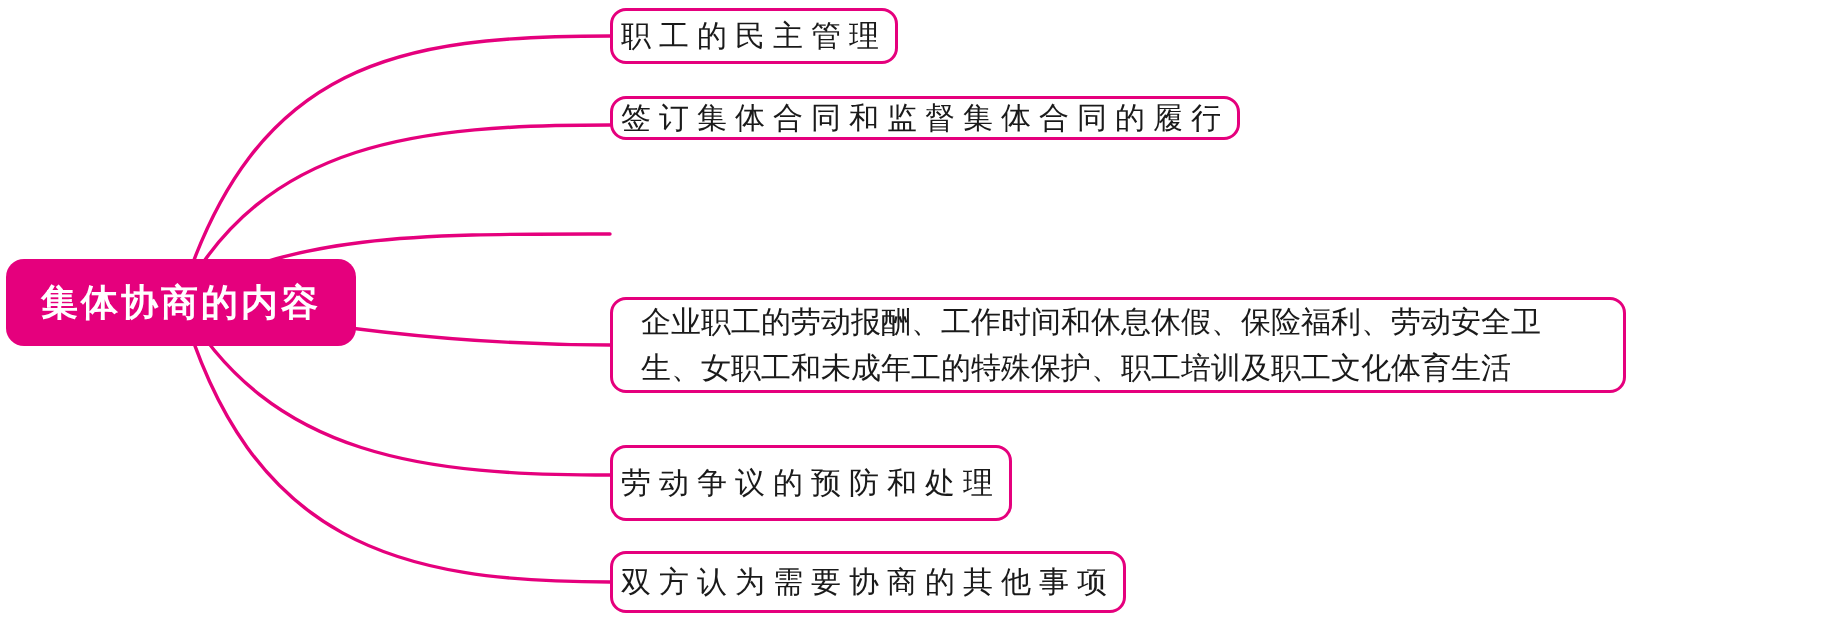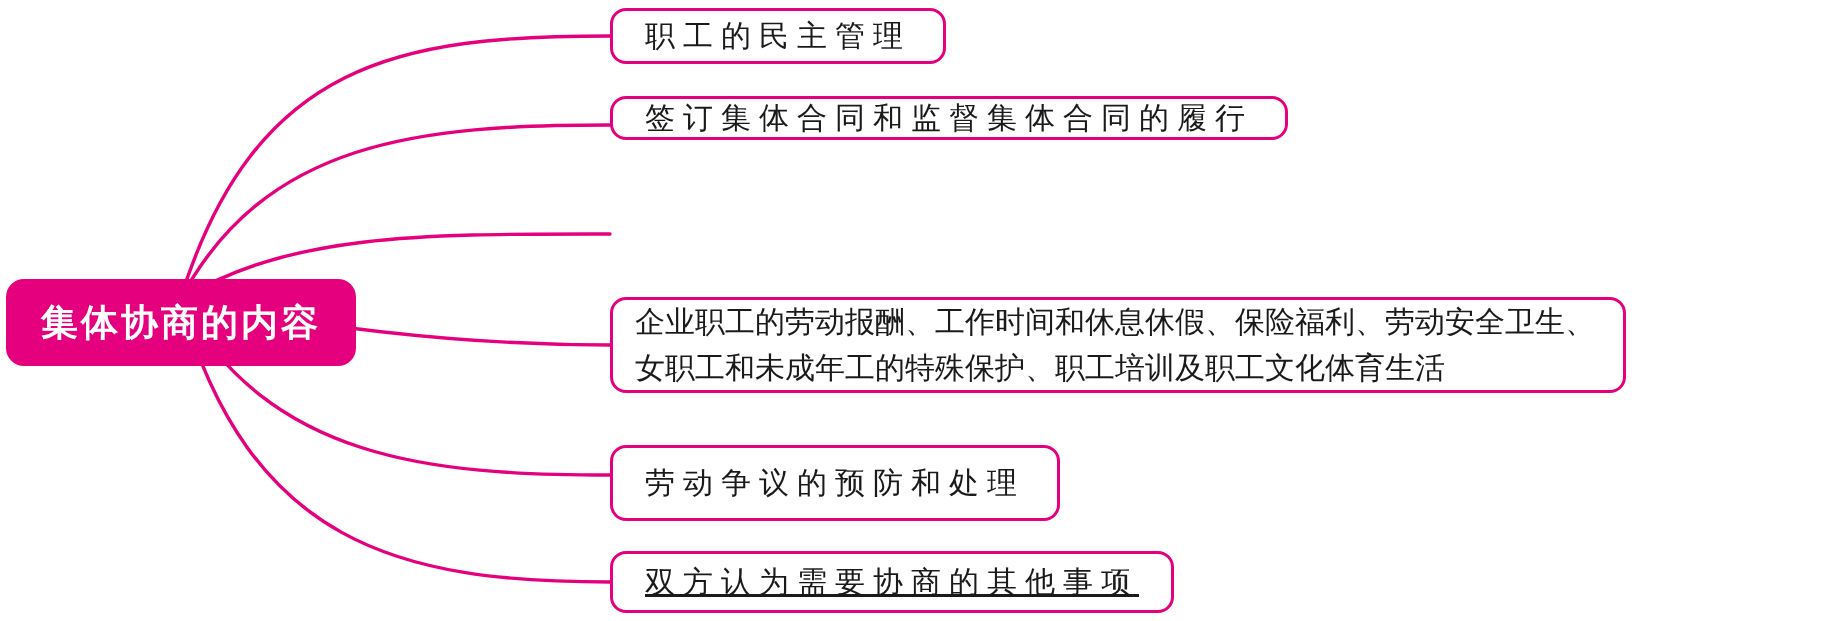--- a/index.html
+++ b/index.html
@@ -29,51 +29,50 @@
     border-radius: 18px;
     display: flex;
     align-items: center;
     justify-content: center;
     color: #ffffff;
     font-family: "Liberation Sans", sans-serif;
     font-weight: bold;
     font-size: 37px;
     letter-spacing: 3px;
     white-space: nowrap;
-    margin-top: 20px;
   }
   .branch {
     position: absolute;
     left: 610px;
     background: #ffffff;
     border: 3px solid var(--accent);
     border-radius: 16px;
     display: flex;
     align-items: center;
-    padding: 0 32px;
+    padding: 0 8px;
     box-sizing: border-box;
     color: var(--branch-text);
     font-size: 30px;
     letter-spacing: 8px;
     white-space: nowrap;
   }
   .b1 { top: 8px;   height: 56px; }
   .b2 { top: 96px;  height: 44px; }
   .b3 { top: 204px; height: 60px; }
   .b4 {
     top: 297px;
     height: 96px;
     width: 1016px;
     letter-spacing: 0;
     line-height: 46px;
-    padding: 0 22px;
+    padding: 0 28px;
     white-space: normal;
   }
   .b5 { top: 445px; height: 76px; }
-  .b6 { top: 551px; height: 62px; text-decoration: underline; }
+  .b6 { top: 551px; height: 62px; }
 </style>
 </head>
 <body>
 
 <div class="canvas">
 
   <svg class="connectors" viewBox="0 0 1830 621" aria-hidden="true">
     <path d="M 180 300 C 255 60, 400 36, 610 36"></path>
     <path d="M 180 300 C 265 140, 420 125, 610 125"></path>
     <path d="M 180 300 C 290 232, 430 234, 610 234"></path>

